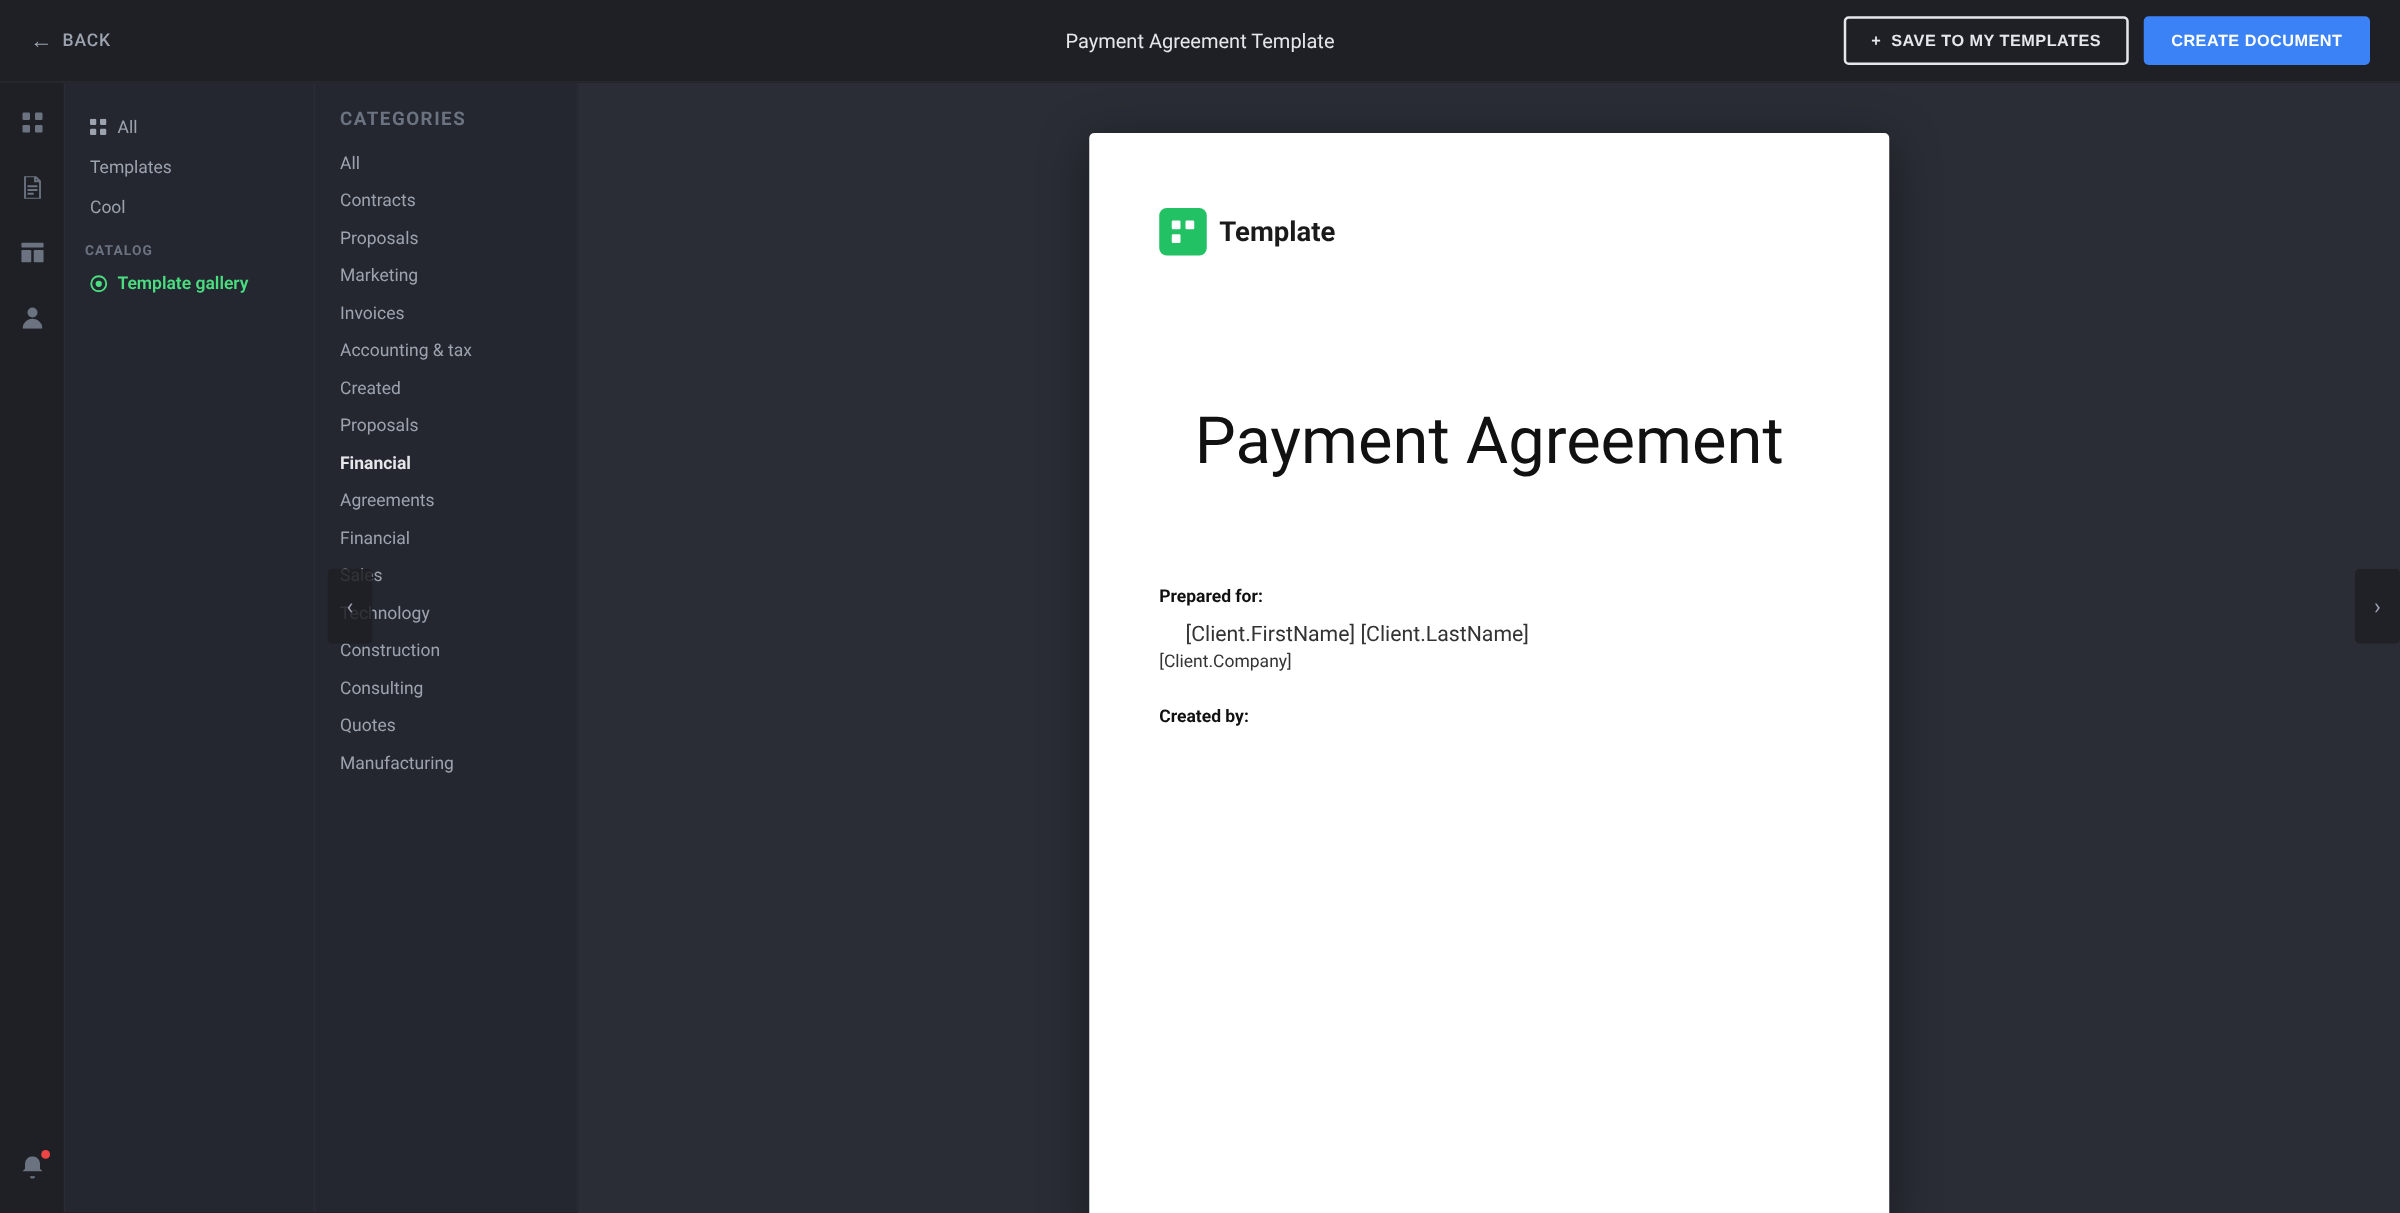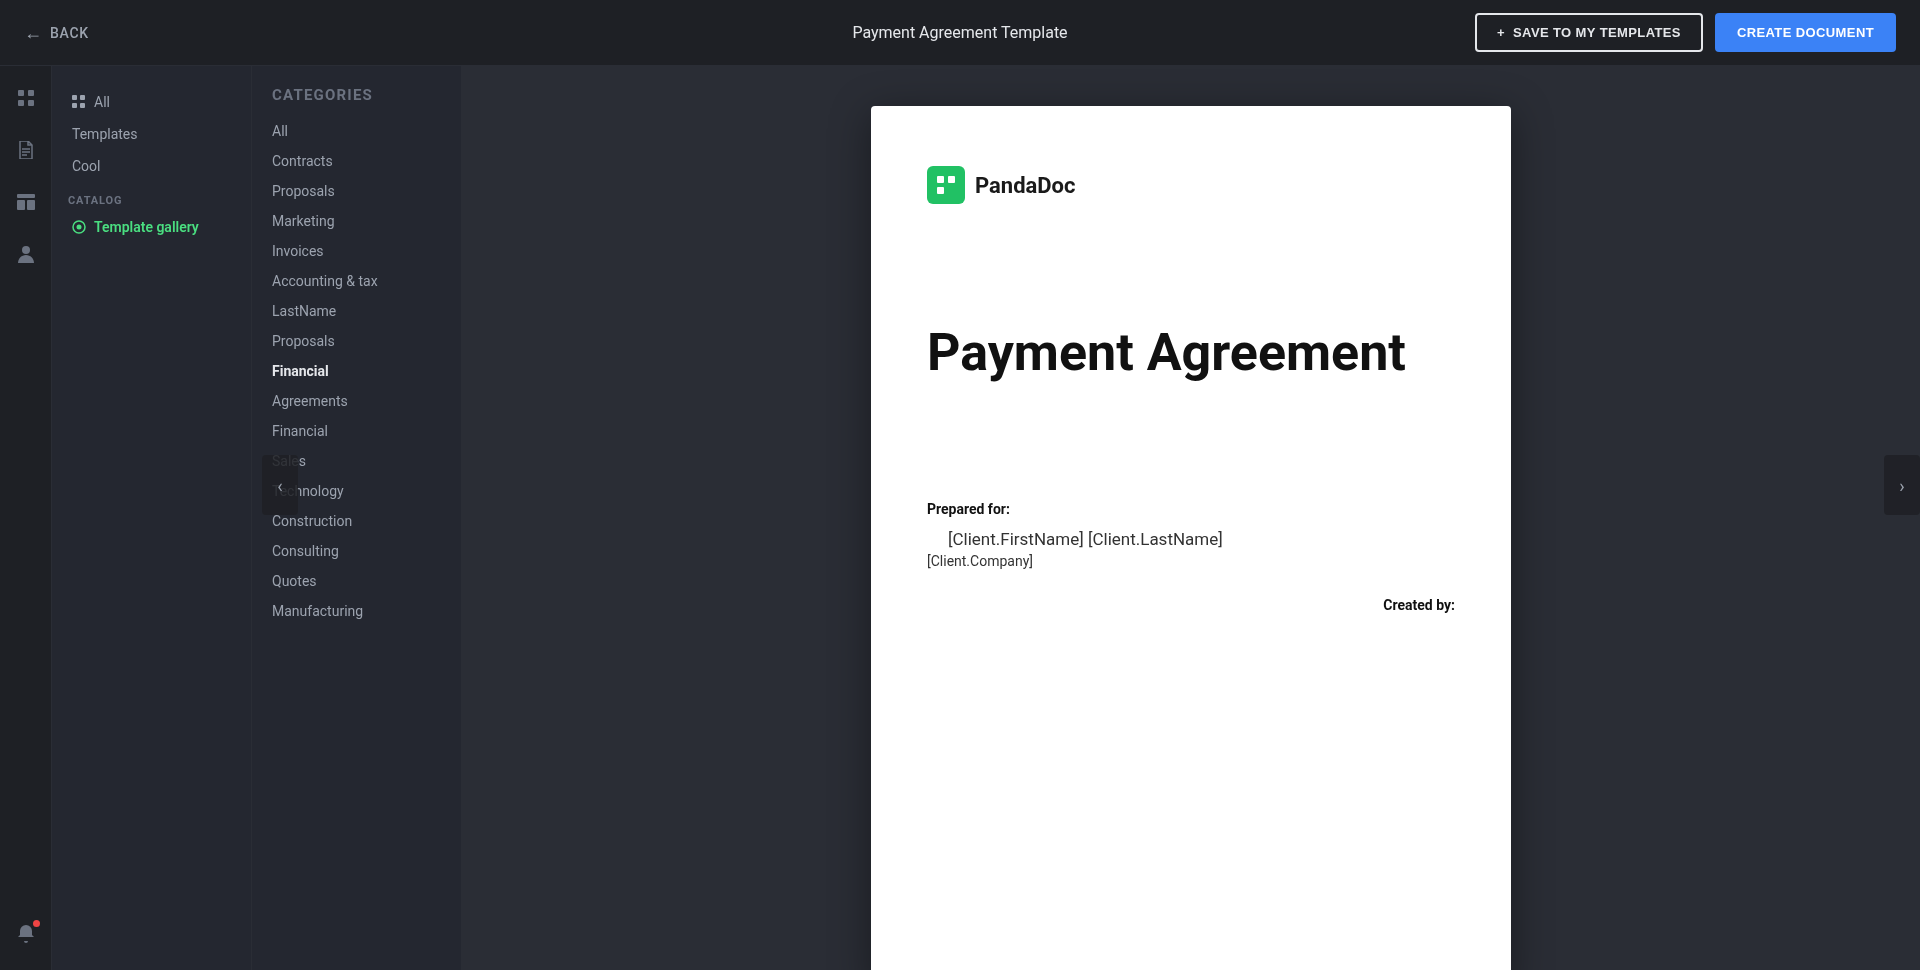--- a/index.html
+++ b/index.html
@@ -204,24 +204,25 @@
       font-weight: 700;
     }
     .doc-logo-text {
       font-size: 22px;
       font-weight: 700;
       color: #1a1a1a;
     }
 
     .doc-title {
       font-size: 52px;
-      font-weight: 700;
+      font-weight: 400;
       color: #111;
-      margin-bottom: 120px;
+      margin-bottom: 88px;
       line-height: 1.1;
+      text-align: center;
     }
 
     .doc-prepared-label {
       font-size: 14px;
       font-weight: 700;
       color: #111;
       margin-bottom: 12px;
     }
     .doc-client-name {
       font-size: 17px;
@@ -231,21 +232,20 @@
     }
     .doc-client-company {
       font-size: 14px;
       color: #333;
       margin-bottom: 28px;
     }
     .doc-created-label {
       font-size: 14px;
       font-weight: 700;
       color: #111;
-      text-align: right;
     }
 
     
     .nav-arrow {
       position: fixed;
       top: 50%;
       transform: translateY(-50%);
       width: 36px;
       height: 60px;
       background: rgba(30,32,37,0.85);
@@ -353,21 +353,21 @@
 
   <div class="sidebar-gallery">
     <div class="gallery-section-title">CATEGORIES</div>
 
     <div class="gallery-cat-item">All</div>
     <div class="gallery-cat-item">Contracts</div>
     <div class="gallery-cat-item">Proposals</div>
     <div class="gallery-cat-item">Marketing</div>
     <div class="gallery-cat-item">Invoices</div>
     <div class="gallery-cat-item">Accounting &amp; tax</div>
-    <div class="gallery-cat-item">LastName</div>
+    <div class="gallery-cat-item">Created</div>
     <div class="gallery-cat-item">Proposals</div>
     <div class="gallery-cat-item active">Financial</div>
     <div class="gallery-cat-item">Agreements</div>
     <div class="gallery-cat-item">Financial</div>
     <div class="gallery-cat-item">Sales</div>
     <div class="gallery-cat-item">Technology</div>
     <div class="gallery-cat-item">Construction</div>
     <div class="gallery-cat-item">Consulting</div>
     <div class="gallery-cat-item">Quotes</div>
     <div class="gallery-cat-item">Manufacturing</div>
@@ -381,21 +381,21 @@
     <div class="document-preview">
 
       <div class="doc-logo">
         <div class="doc-logo-icon">
           <svg width="22" height="22" viewBox="0 0 22 22" fill="white">
             <rect x="2" y="2" width="7" height="7" rx="1"></rect>
             <rect x="13" y="2" width="7" height="7" rx="1"></rect>
             <rect x="2" y="13" width="7" height="7" rx="1"></rect>
           </svg>
         </div>
-        <span class="doc-logo-text">PandaDoc</span>
+        <span class="doc-logo-text">Template</span>
       </div>
 
       <div class="doc-title">Payment Agreement</div>
 
       <div class="doc-prepared-label">Prepared for:</div>
       <div class="doc-client-name">[Client.FirstName]  [Client.LastName]</div>
       <div class="doc-client-company">[Client.Company]</div>
       <div class="doc-created-label">Created by:</div>
     </div>
   </div>

